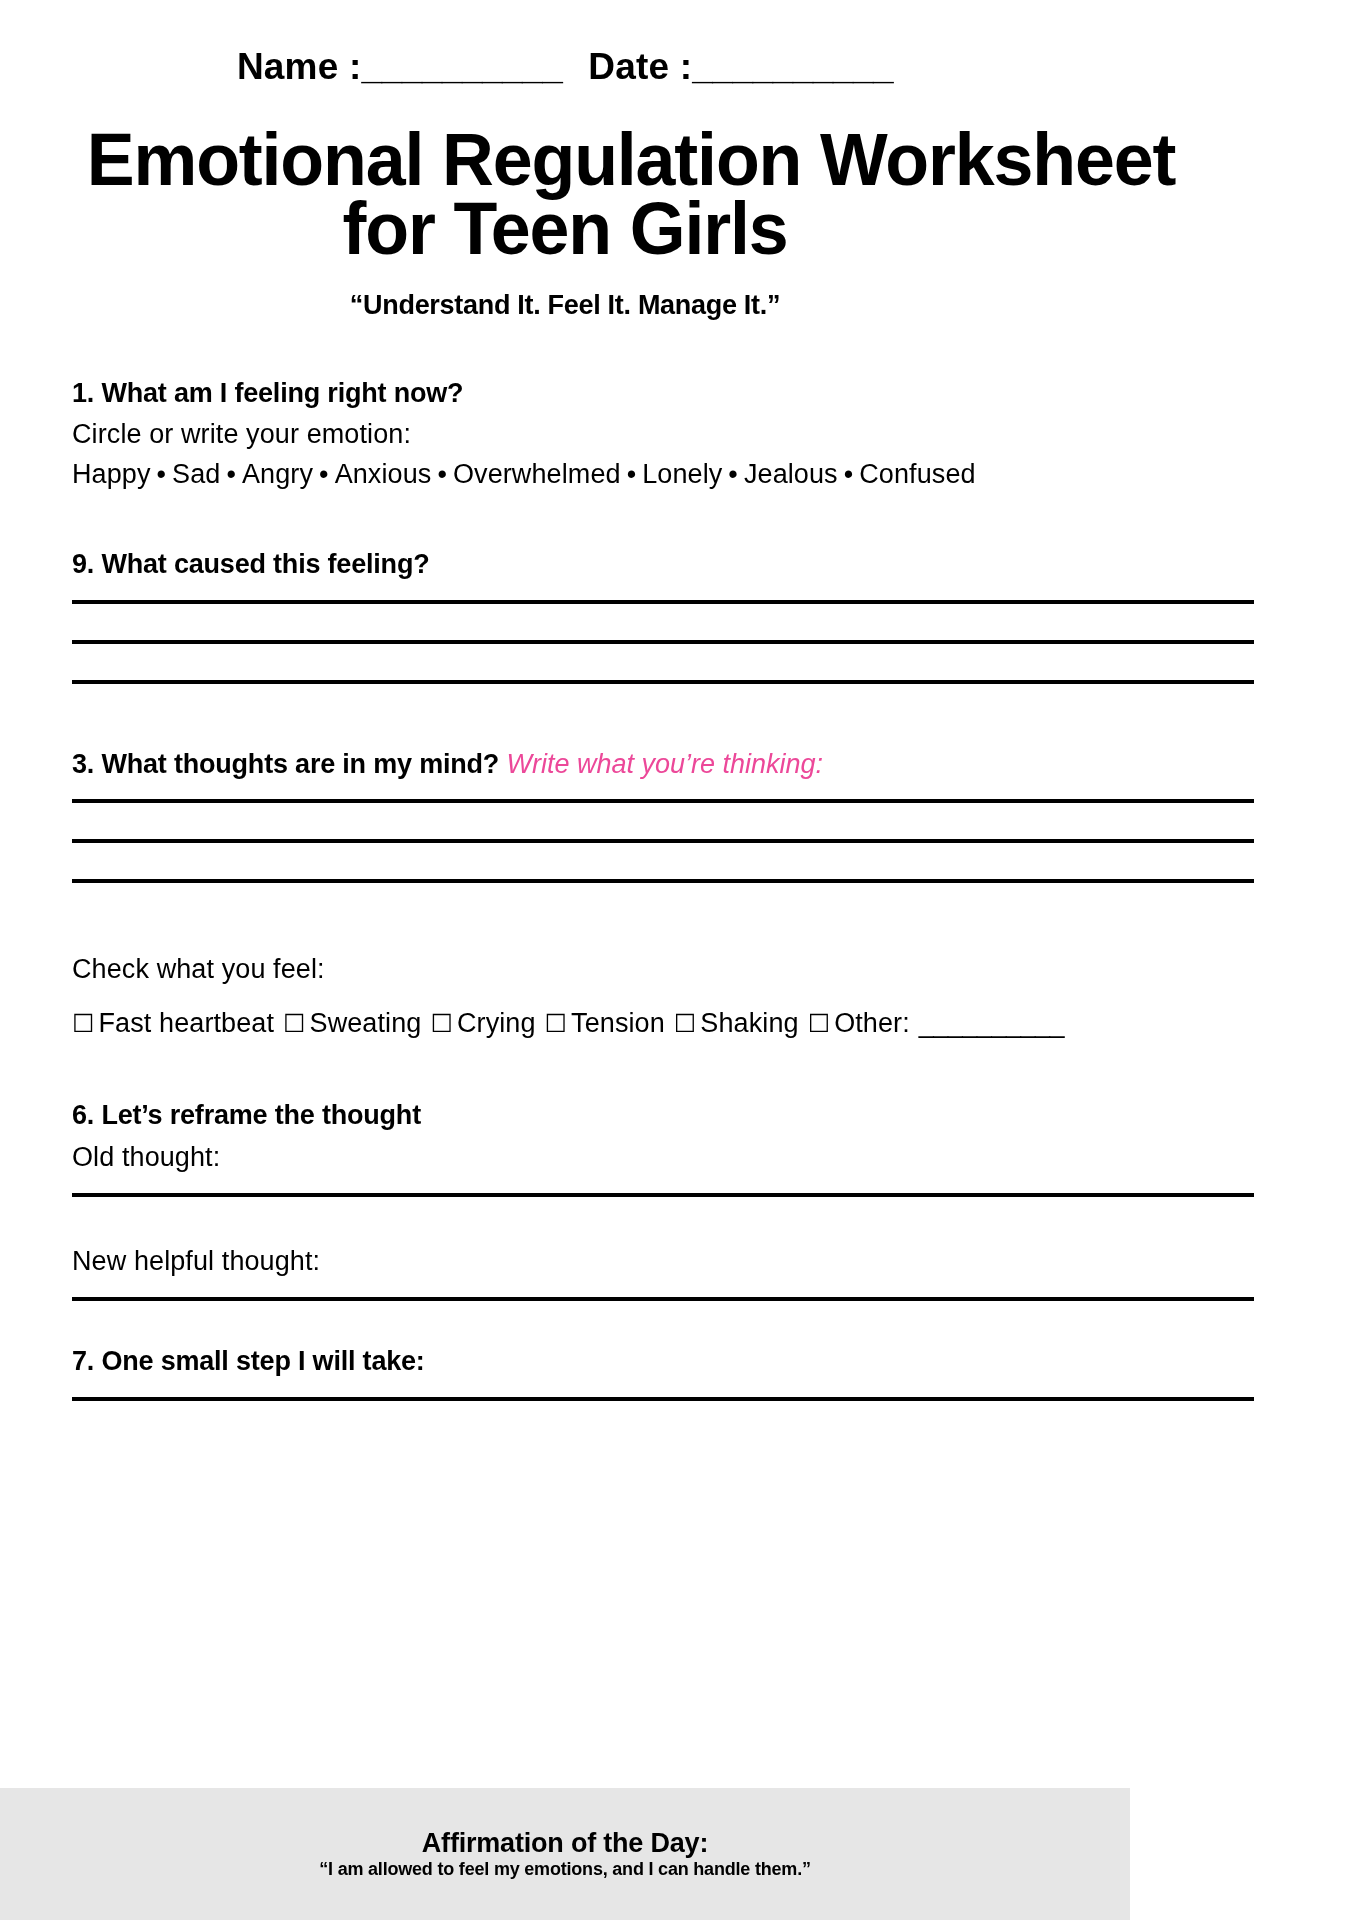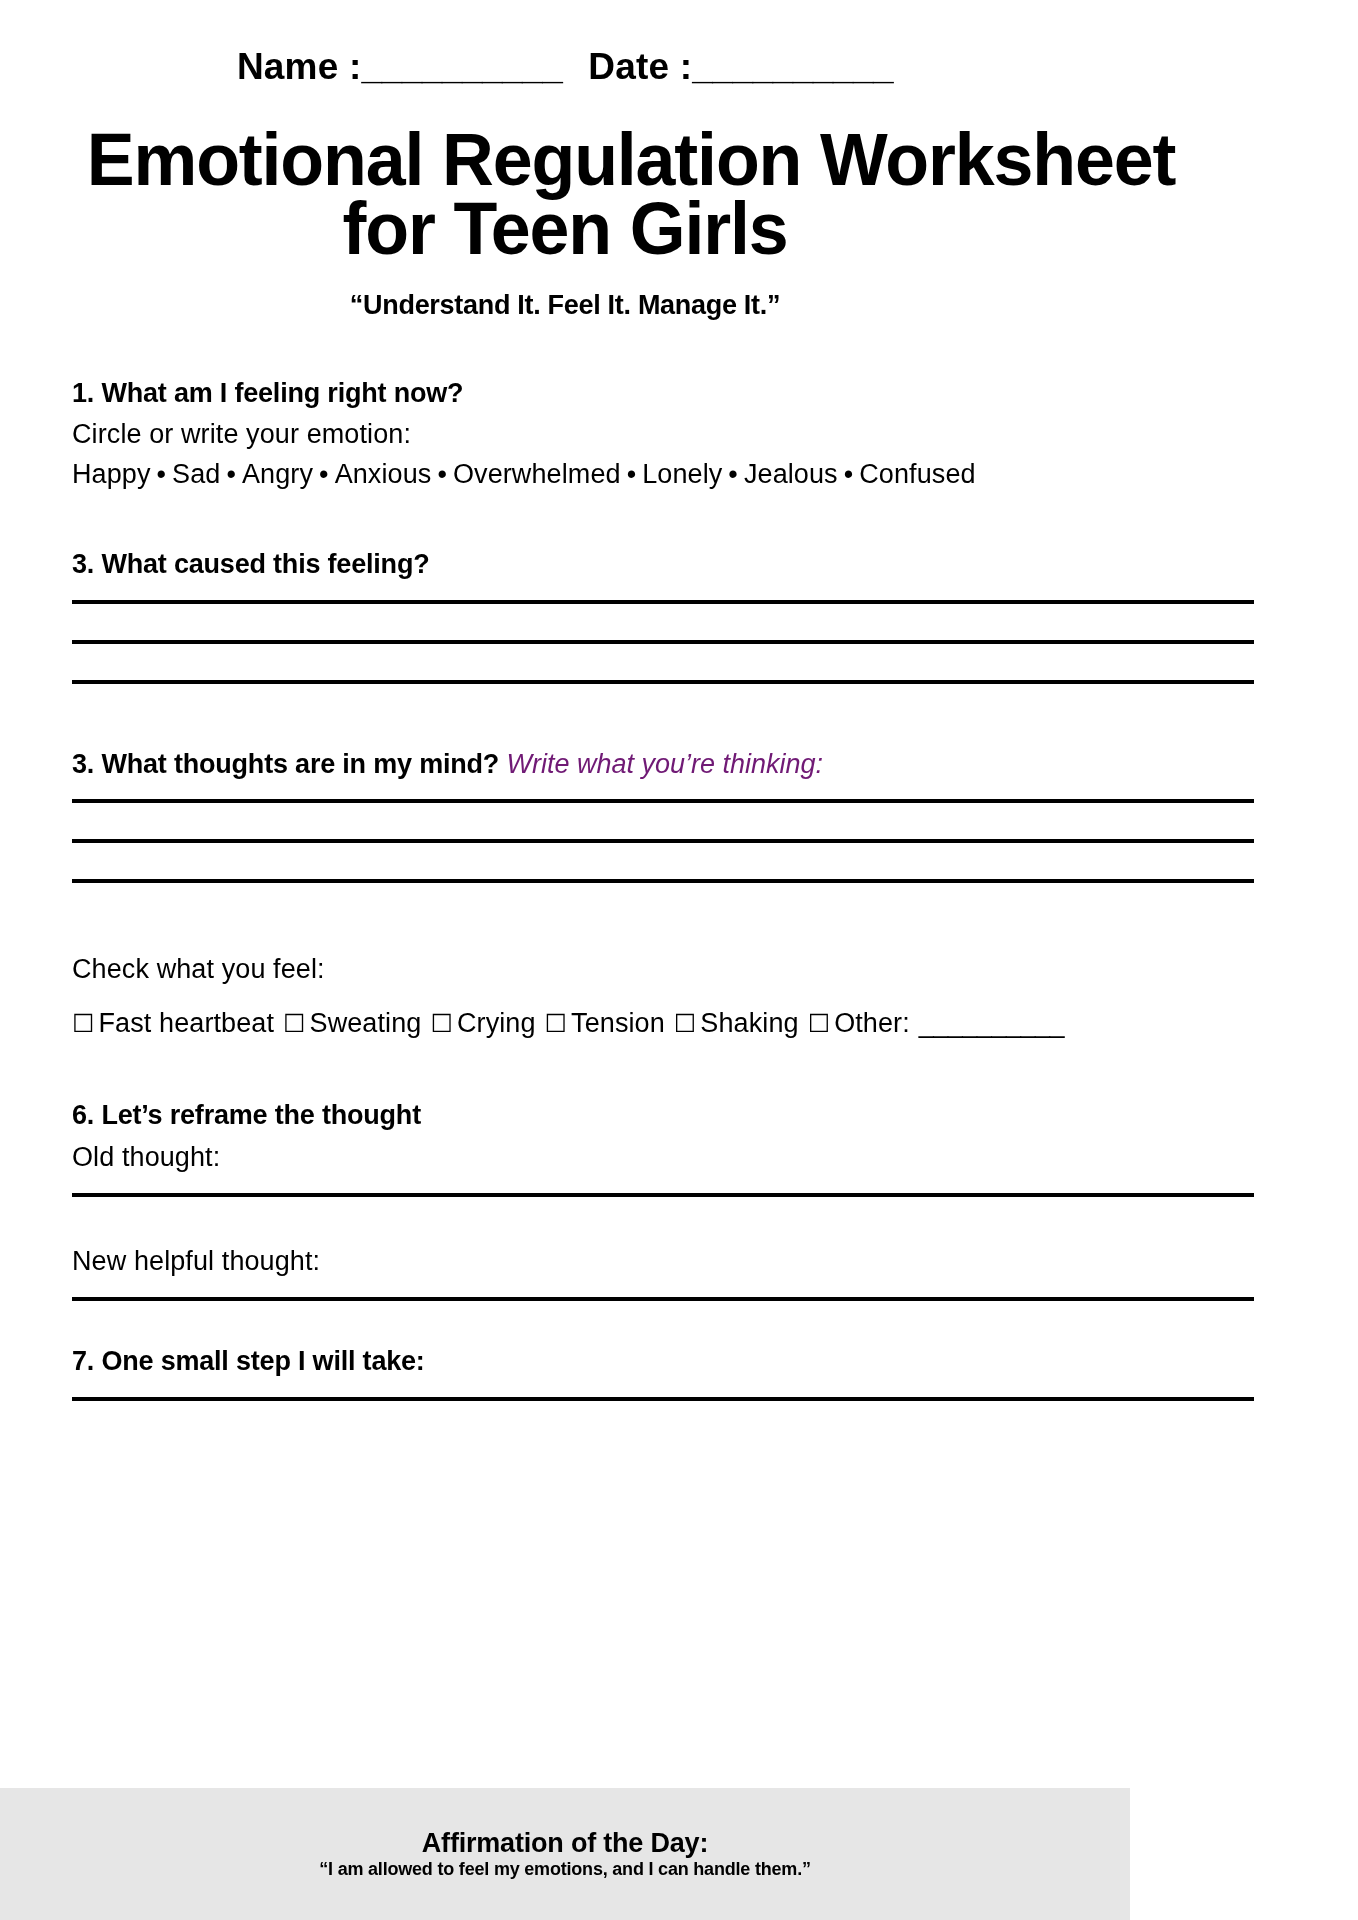--- a/index.html
+++ b/index.html
@@ -81,21 +81,21 @@
   .section {
     margin-top: 0;
   }
   .q-head {
     font-size: 27px;
     font-weight: 700;
     letter-spacing: -0.2px;
     line-height: 1.25;
   }
   .q-hint {
-    color: #701a75;
+    color: #ec4899;
     font-weight: 400;
     font-style: italic;
     letter-spacing: 0px;
   }
   .q-sub {
     font-size: 27px;
     font-weight: 400;
     line-height: 1.35;
     margin-top: 6px;
     letter-spacing: 0.1px;
@@ -203,21 +203,21 @@
       <div class="q-head">1. What am I feeling right now?</div>
       <div class="q-sub">Circle or write your emotion:</div>
       <div class="q-options">
         <span>Happy</span><span class="bullet-sep">•</span><span>Sad</span><span class="bullet-sep">•</span><span>Angry</span><span class="bullet-sep">•</span><span>Anxious</span><span class="bullet-sep">•</span><span>Overwhelmed</span><span class="bullet-sep">•</span><span>Lonely</span><span class="bullet-sep">•</span><span>Jealous</span><span class="bullet-sep">•</span><span>Confused</span>
       </div>
     </div>
 
     <div class="sp-2"></div>
 
     <div class="section">
-      <div class="q-head">3. What caused this feeling?</div>
+      <div class="q-head">9. What caused this feeling?</div>
       <div class="lines">
         <div class="wline"></div>
         <div class="wline"></div>
         <div class="wline"></div>
       </div>
     </div>
 
     <div class="sp-3"></div>
 
     <div class="section">

